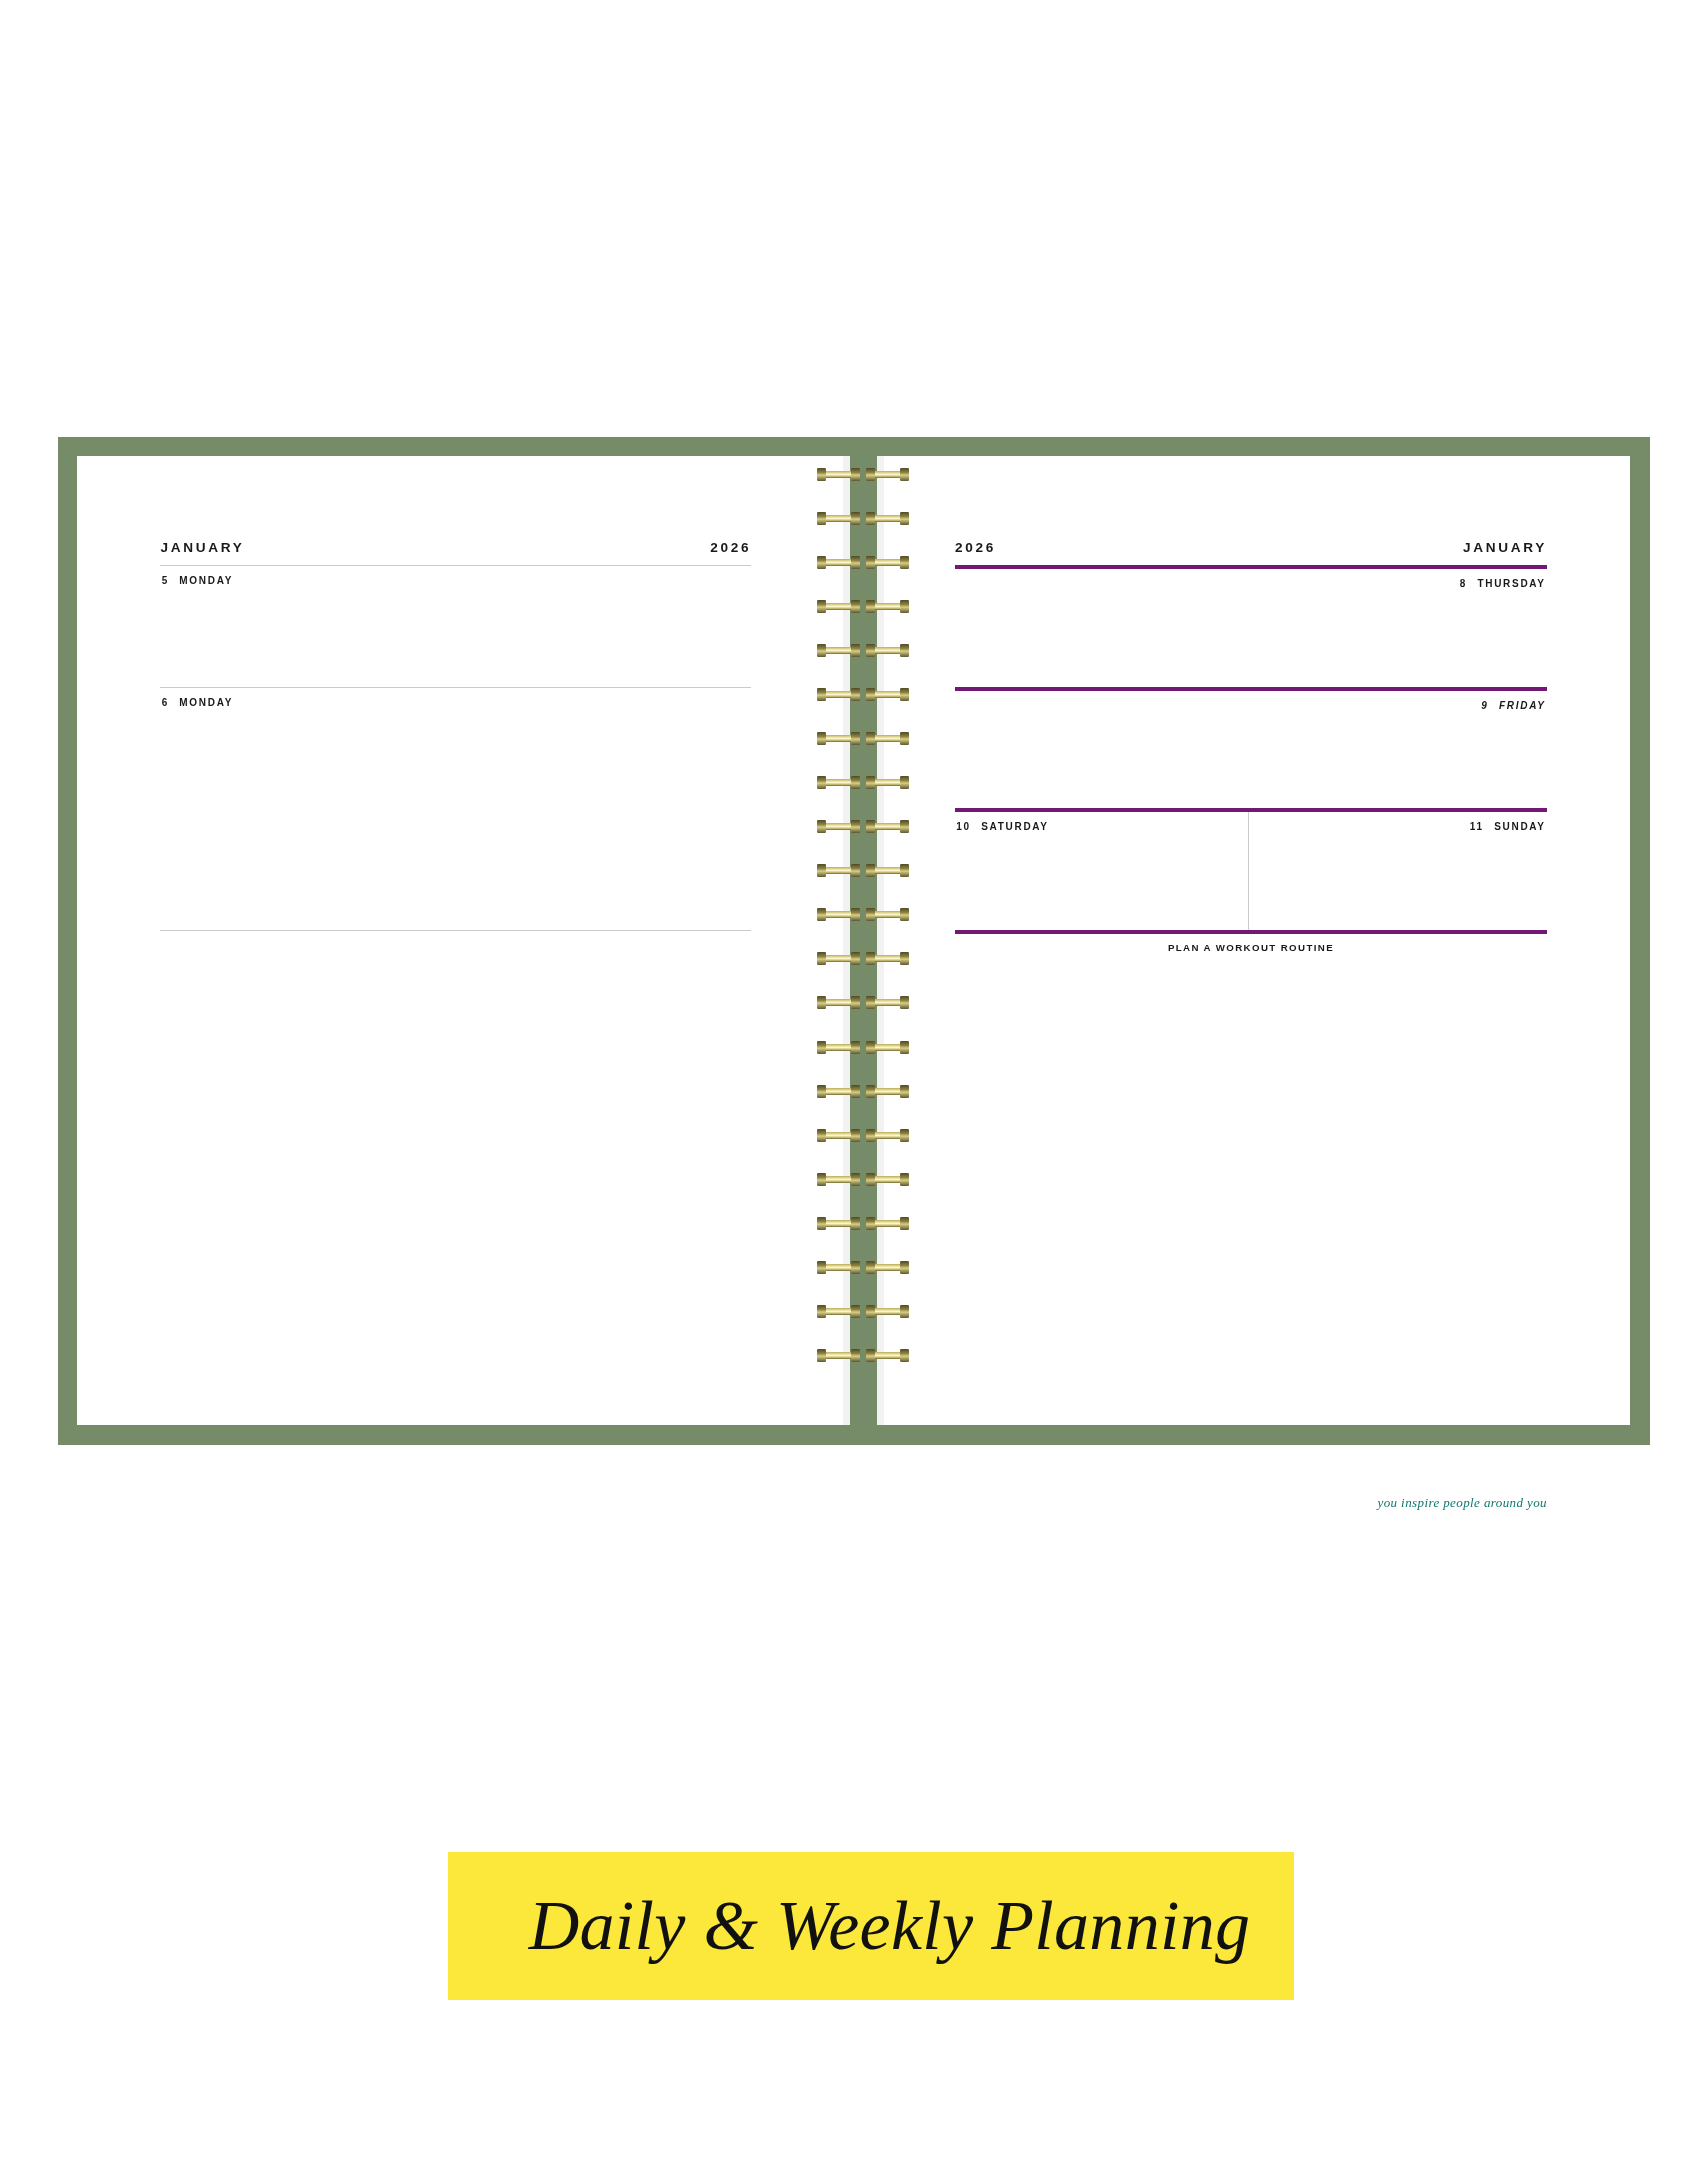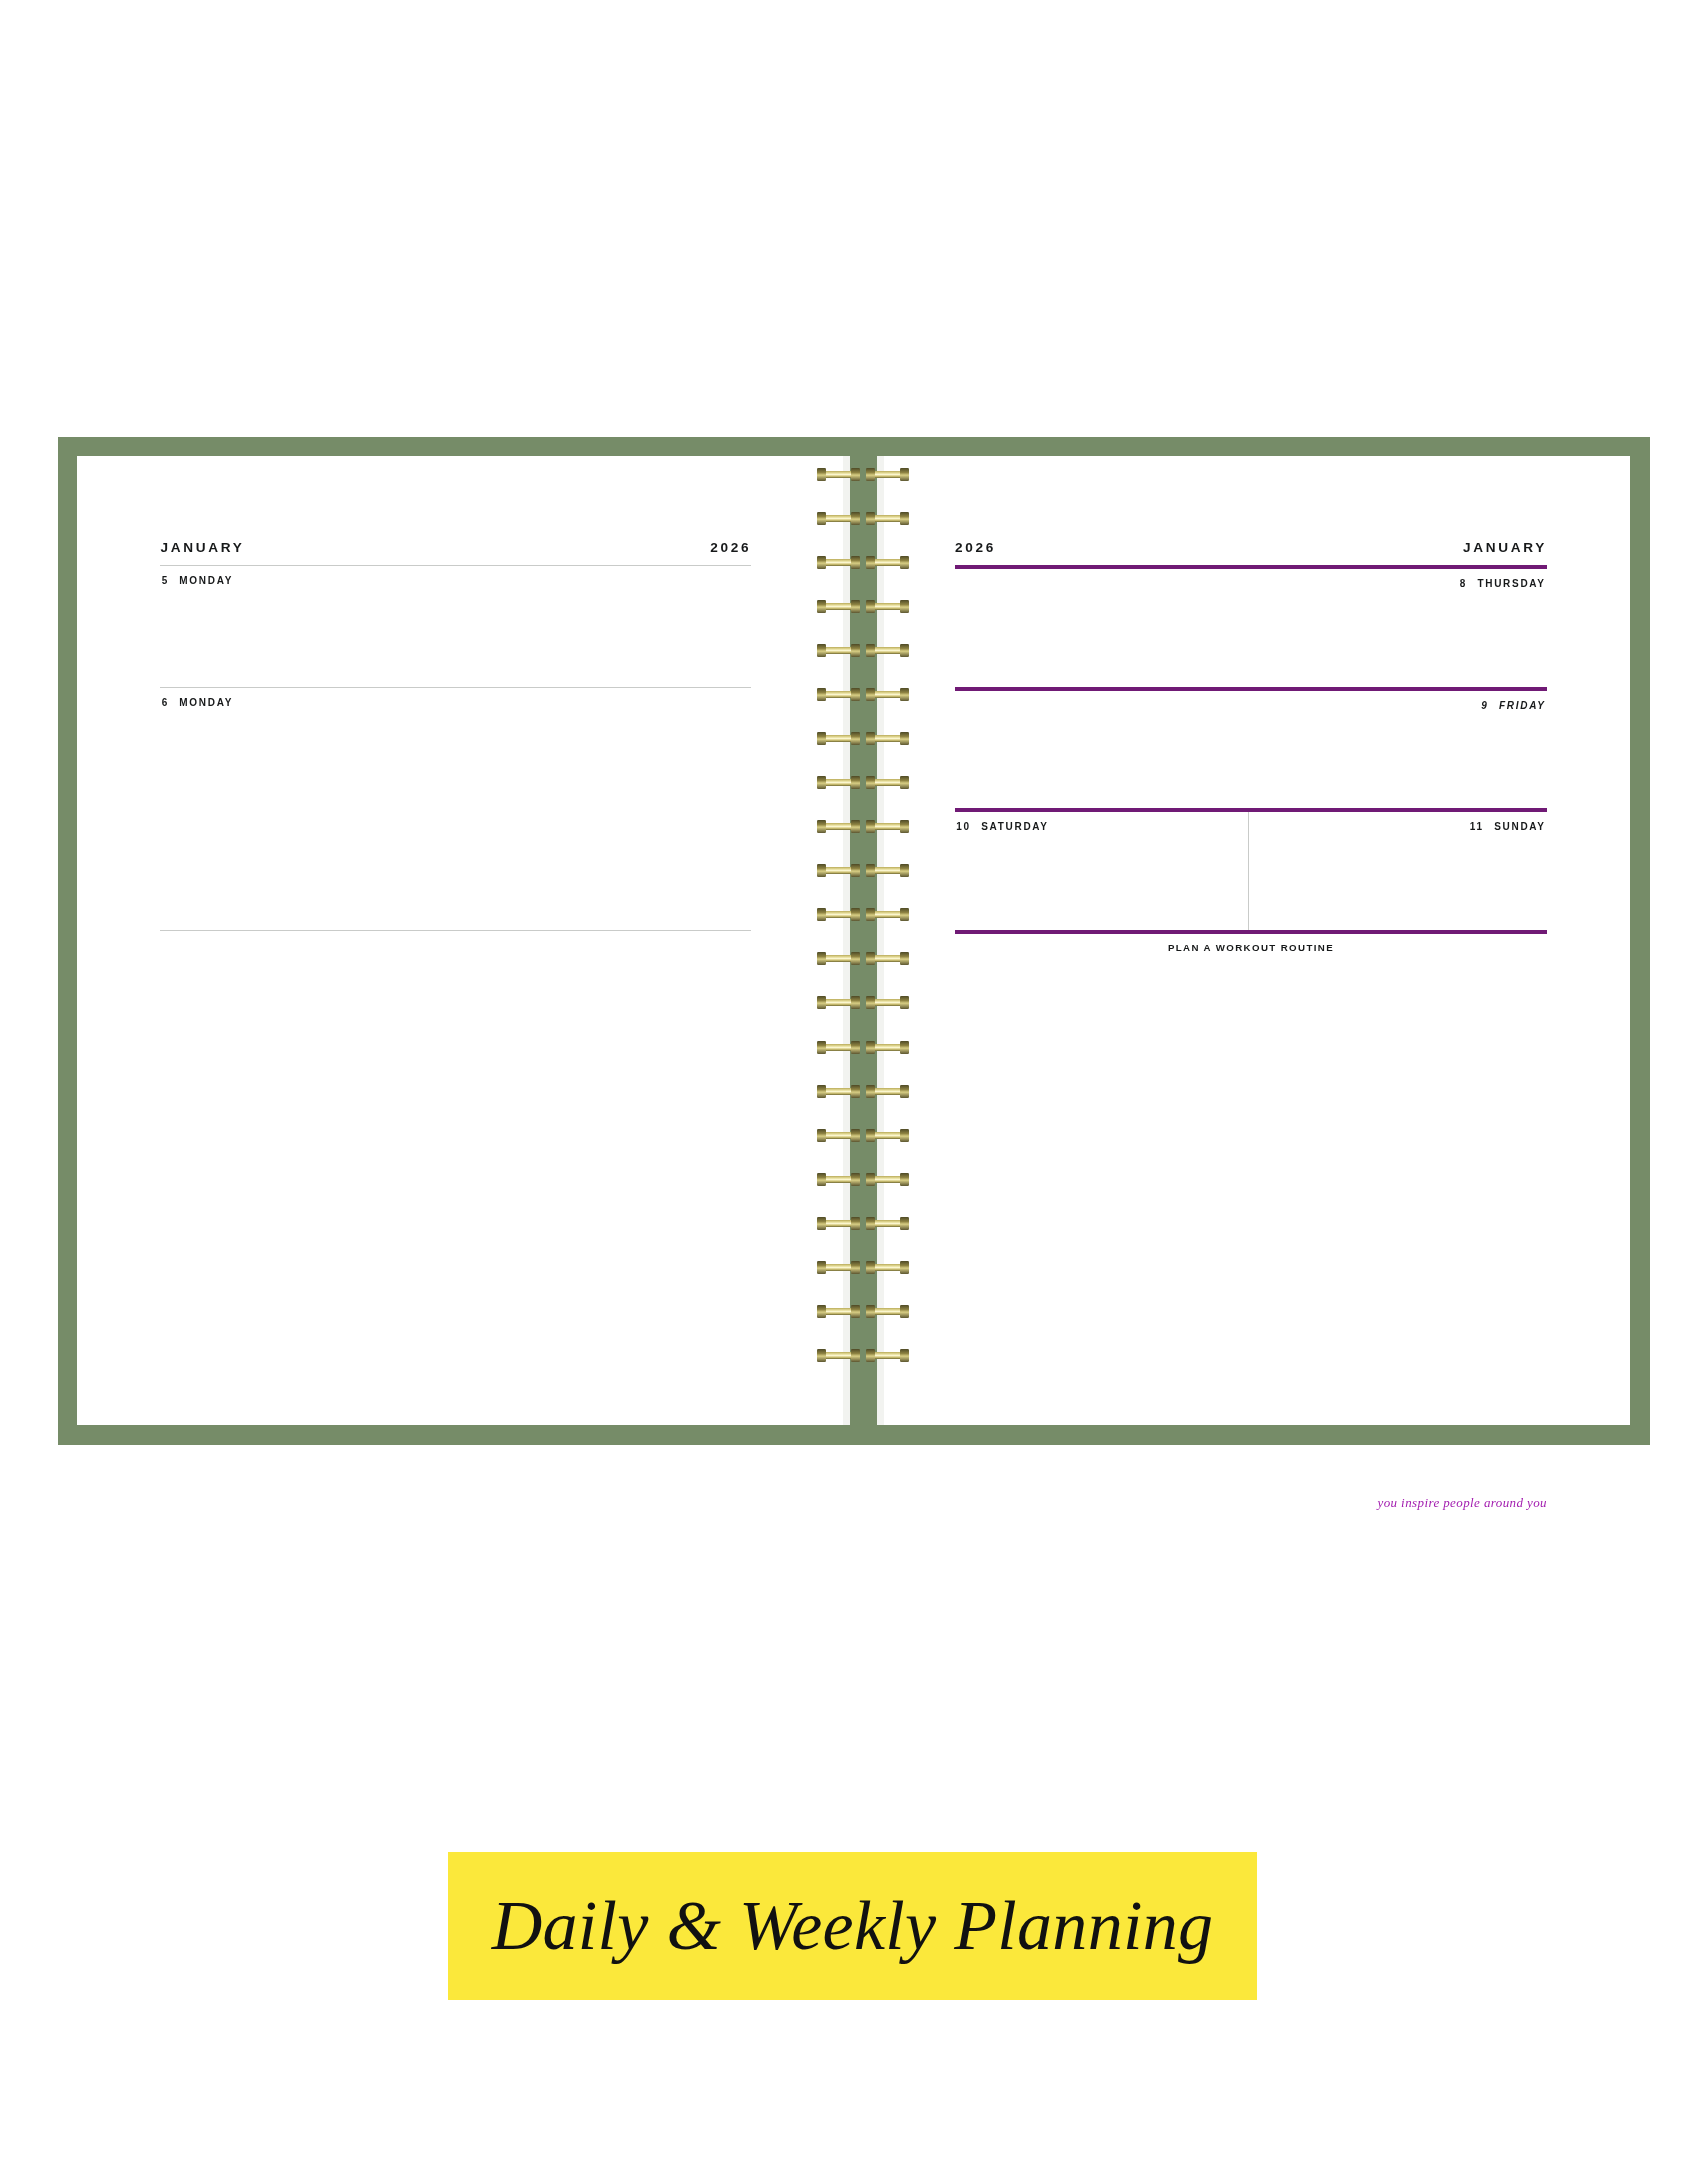--- a/index.html
+++ b/index.html
@@ -107,21 +107,21 @@
 
   
   .quote {
     position: absolute;
     right: 83px;
     top: 1039px;
     font-family: "Liberation Serif", serif;
     font-style: italic;
     font-size: 13px;
     letter-spacing: 0.4px;
-    color: #a21caf;
+    color: #0f766e;
     white-space: nowrap;
     margin-left: 44px;
   }
 
   
   .weekend-divider {
     position: absolute;
     top: 0;
     bottom: 0;
     width: 0;
@@ -200,20 +200,21 @@
   .caption {
     position: absolute;
     left: 448px;
     top: 1852px;
     width: 809px;
     height: 148px;
     background: #fbe83b;
     display: flex;
     align-items: center;
     justify-content: center;
+    padding-left: 37px;
   }
   .caption-text {
     font-family: "Liberation Serif", serif;
     font-style: italic;
     font-size: 70px;
     color: #111111;
     letter-spacing: 0.3px;
     white-space: nowrap;
   }
 </style>

